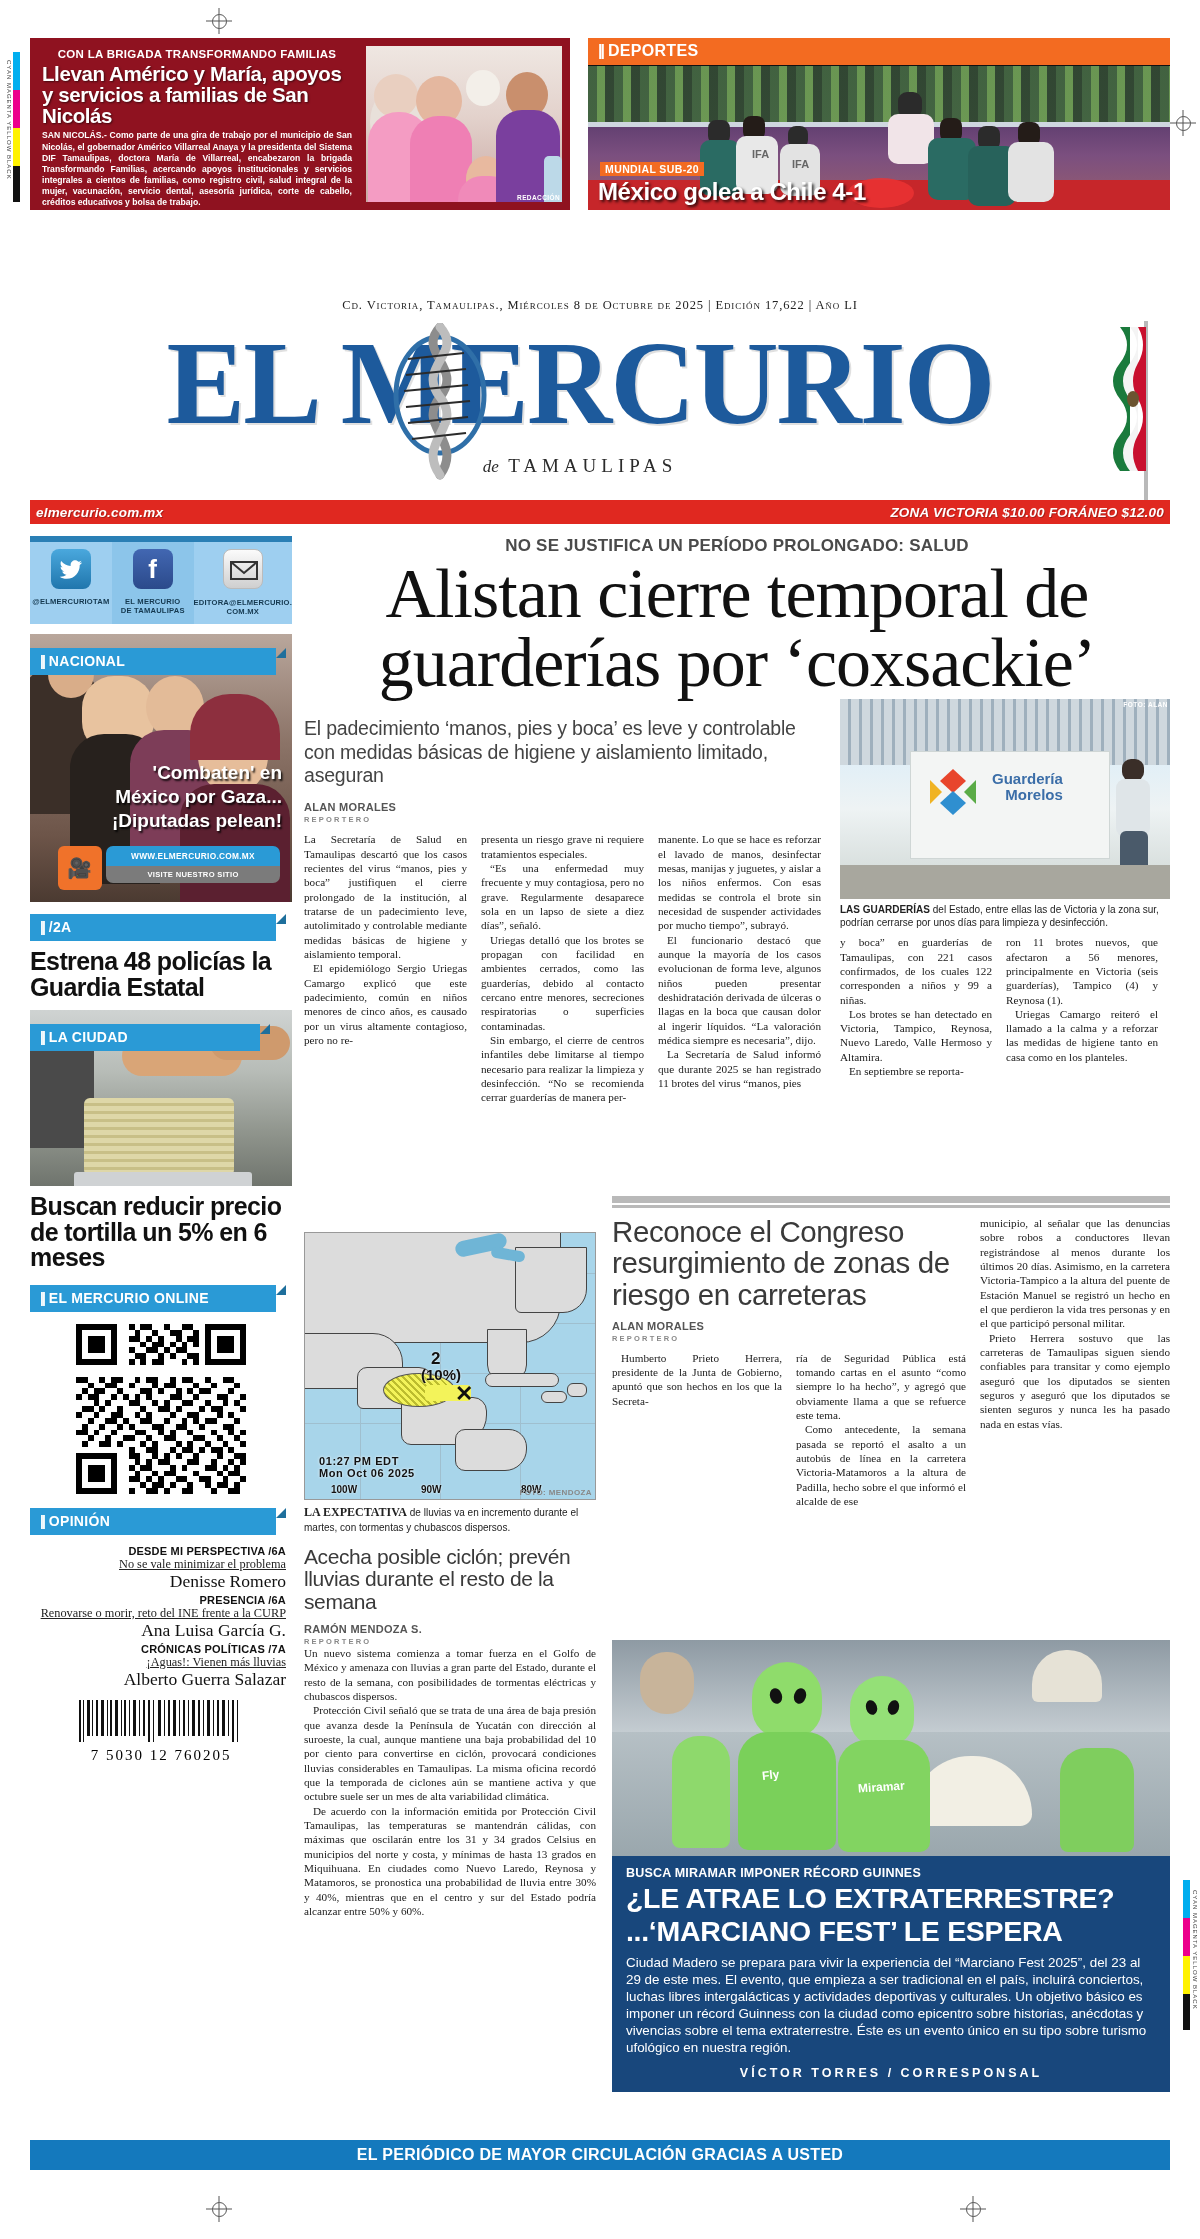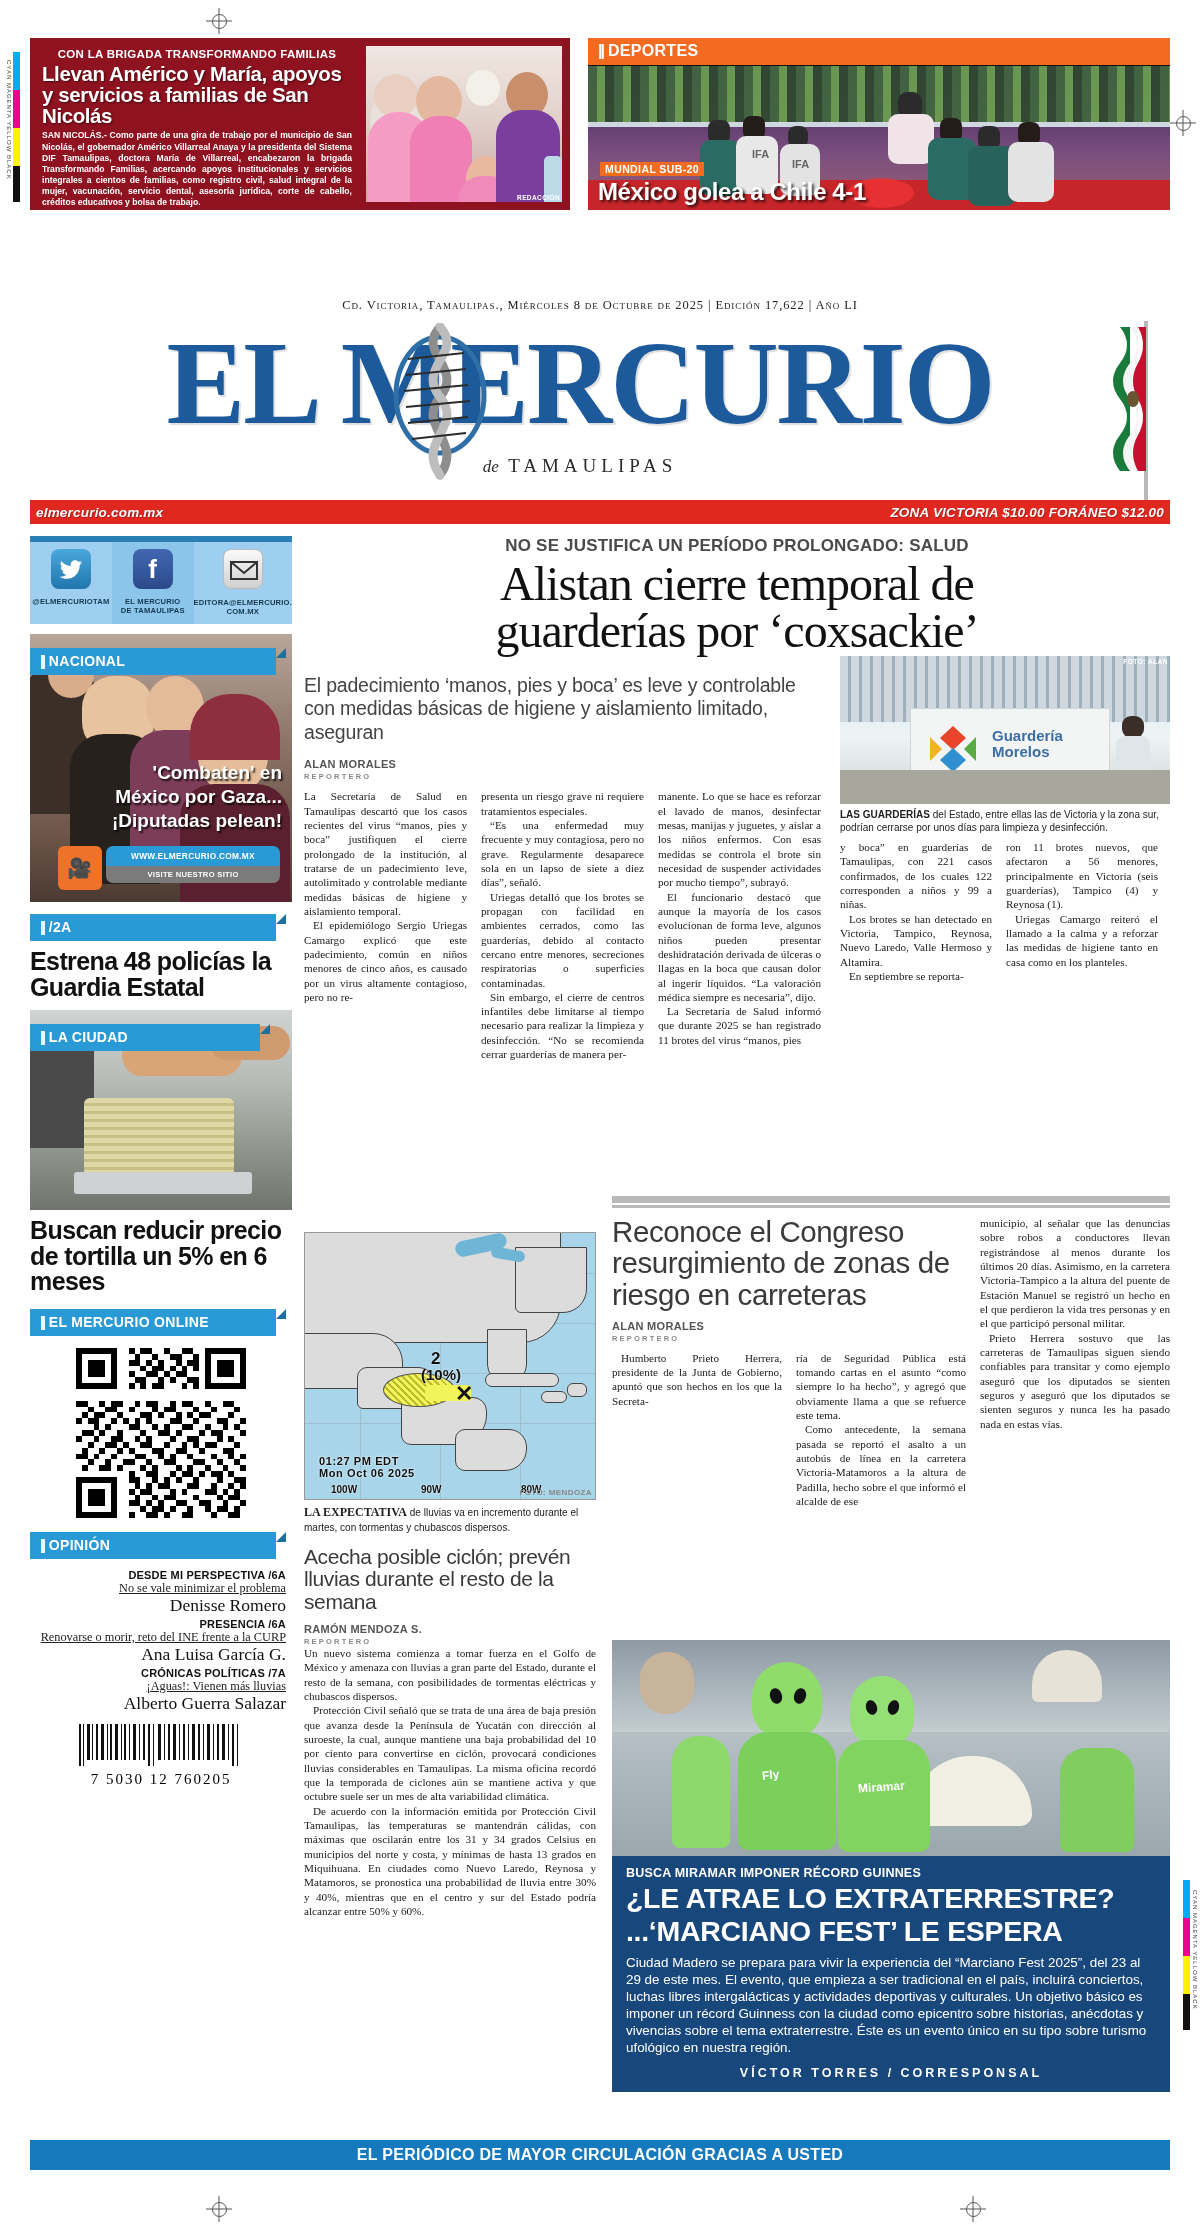--- a/index.html
+++ b/index.html
@@ -133,21 +133,21 @@
 
   .barcode{ text-align:center; margin-top:10px;}
   .barcode .bars{ display:inline-block; height:42px; }
   .barcode .num{ font-family:"Liberation Serif", serif; font-size:15px; letter-spacing:2px;
      margin-top:1px; }
 
   
   #main{ position:absolute; left:304px; top:536px; width:866px; }
   .kicker{ text-align:center; font-size:17px; font-weight:bold; color:#4a4a4a;
      letter-spacing:.2px; }
-  .bigtitle{ font-family:"Liberation Serif", serif; font-size:48px; line-height:.98;
+  .bigtitle{ font-family:"Liberation Serif", serif; font-size:70px; line-height:.98;
      text-align:center; color:#111; margin-top:4px; letter-spacing:-1px;}
   .deck{ font-size:19.5px; line-height:1.2; color:#444; margin-top:18px; width:520px;
      letter-spacing:-.2px;}
   .byline{ margin-top:14px; }
   .by-name{ font-size:11px; font-weight:bold; color:#555; letter-spacing:.3px;}
   .by-role{ font-size:7.5px; font-weight:bold; color:#888; letter-spacing:2.2px; margin-top:2px;}
 
   .bodycols{ display:flex; gap:14px; margin-top:6px; }
   .col{ font-family:"Liberation Serif", serif; font-size:11.2px; line-height:1.28;
      text-align:justify; color:#1a1a1a; }
@@ -368,21 +368,21 @@
           <div class="visit">VISITE NUESTRO SITIO</div>
         </div>
       </div>
     </div>
 
     <div class="sectab" style="margin-top:12px;width:246px;">
       <span class="bars">||</span><span>/2A</span>
     </div>
     <div class="sb-head">Estrena 48 policías la Guardia Estatal</div>
 
-    <div class="photobox" style="height:200px; margin-top:10px;">
+    <div class="photobox" style="height:176px; margin-top:10px;">
       <div class="ph" style="background:linear-gradient(180deg,#cfd3d2 0%,#b7bcb7 35%,#8f948c 70%,#6f746d 100%);"></div>
       <div class="blob" style="left:-6px;top:18px;width:70px;height:120px;background:#4a4a4a;border-radius:22px 22px 0 0;"></div>
       <div class="blob" style="left:92px;top:26px;width:120px;height:40px;background:#d9a577;border-radius:20px;"></div>
       <div class="blob" style="left:180px;top:16px;width:80px;height:34px;background:#cf9a6d;border-radius:18px;"></div>
       <div style="position:absolute;left:54px;top:88px;width:150px;height:78px;background:repeating-linear-gradient(180deg,#ded7a8 0 5px,#c8bf87 5px 8px);border-radius:6px;"></div>
       <div style="position:absolute;left:44px;top:162px;width:178px;height:22px;background:#cfd2d4;border-radius:3px;"></div>
       <div class="sectab" style="position:absolute;left:0;top:14px;width:230px;">
         <span class="bars">||</span><span>LA CIUDAD</span>
       </div>
     </div>
@@ -694,21 +694,21 @@
             </div>
           <div class="col" style="width:163px;">
               <p class="first">manente. Lo que se hace es reforzar el lavado de manos, desinfectar mesas, manijas y juguetes, y aislar a los niños enfermos. Con esas medidas se controla el brote sin necesidad de suspender actividades por mucho tiempo”, subrayó.</p>
               <p>El funcionario destacó que aunque la mayoría de los casos evolucionan de forma leve, algunos niños pueden presentar deshidratación derivada de úlceras o llagas en la boca que causan dolor al ingerir líquidos. “La valoración médica siempre es necesaria”, dijo.</p>
               <p>La Secretaría de Salud informó que durante 2025 se han registrado 11 brotes del virus “manos, pies</p>
             </div>
         </div>
       </div>
 
       <div style="flex:1 1 auto;">
-        <div class="photobox" style="height:148px;">
+        <div class="photobox" style="height:200px;text-align:right;">
           <div class="ph" style="background:linear-gradient(180deg,#bfe0f2 0%,#dfeef7 28%,#eef3f4 55%,#cdd5d2 100%);"></div>
           <div style="position:absolute;left:0;right:0;top:0;height:66px;background:repeating-linear-gradient(90deg,#cfd8de 0 8px,#9fb0bd 8px 11px);"></div>
           <div style="position:absolute;left:70px;top:52px;width:200px;height:108px;background:#f3f5f4;border:1px solid #cfd6d5;"></div>
           <div style="position:absolute;left:86px;top:68px;width:54px;height:50px;">
             <svg viewBox="0 0 54 50" width="54" height="50">
               <polygon points="27,2 40,14 27,26 14,14" fill="#e8452c"></polygon>
               <polygon points="27,24 40,36 27,48 14,36" fill="#2f8fd0"></polygon>
               <polygon points="4,13 16,25 4,37" fill="#f0b323"></polygon>
               <polygon points="50,13 38,25 50,37" fill="#5aab46"></polygon>
             </svg>

